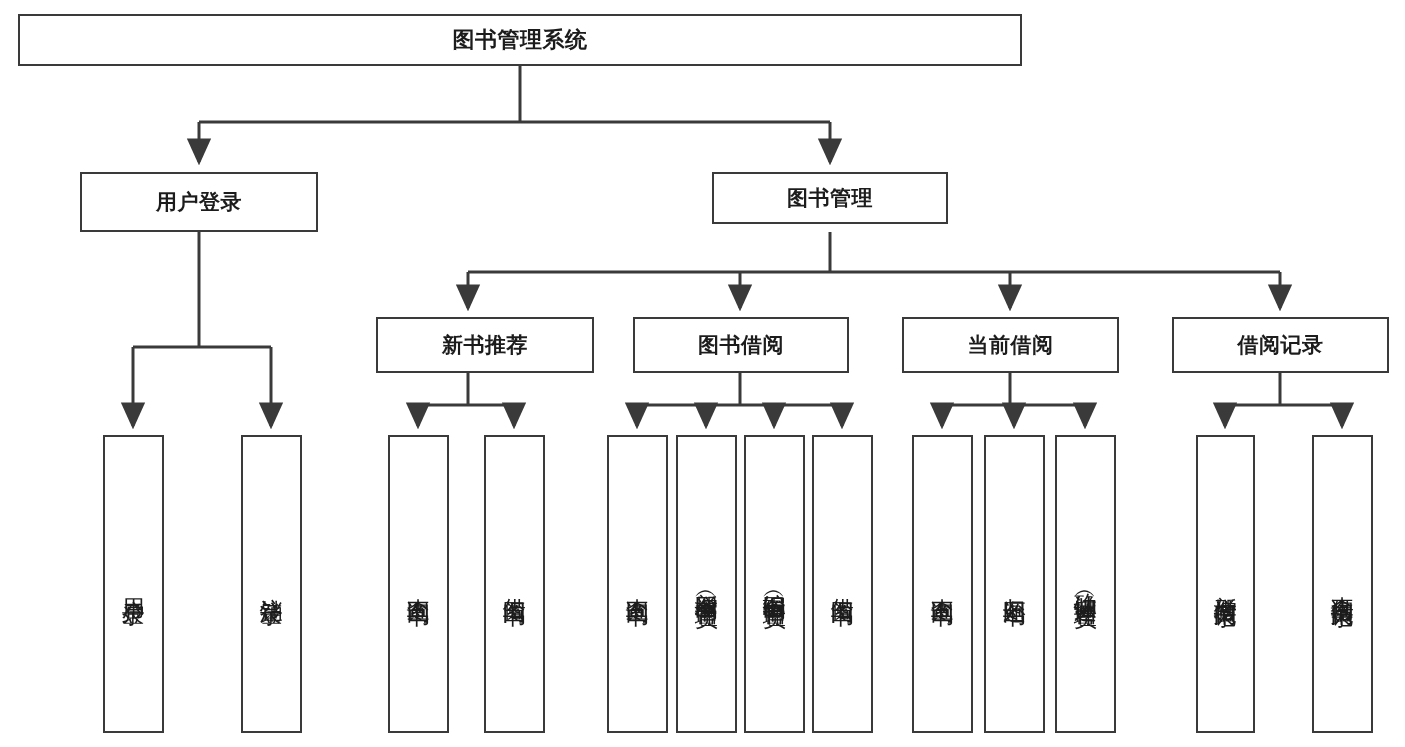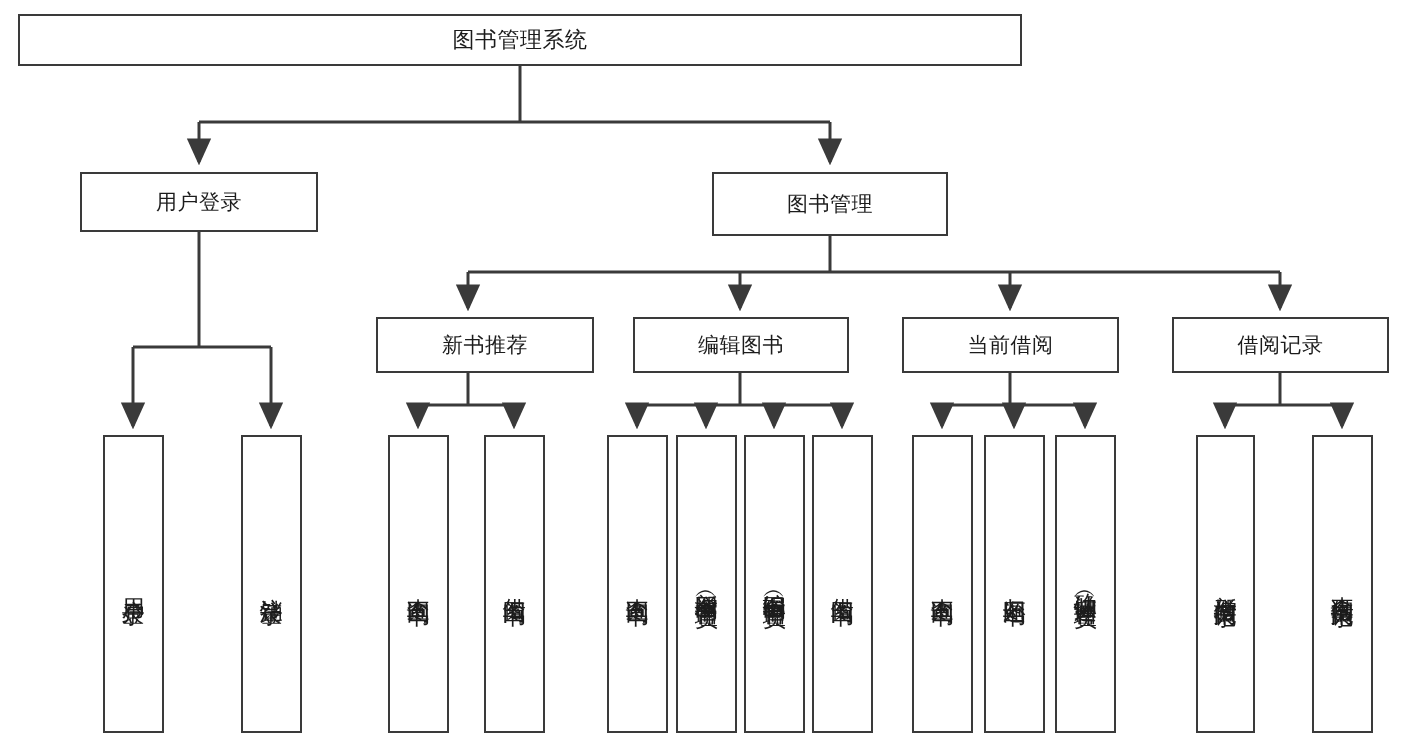--- a/index.html
+++ b/index.html
@@ -37,20 +37,21 @@
   .node .label {
     display: block;
     text-align: center;
     line-height: 1.18;
     white-space: pre;
   }
   
   .node.h .label {
     font-size: 21px;
     letter-spacing: 0.5px;
+    font-weight: bold;
   }
   .node.root .label {
     font-size: 22px;
   }
   
   .node.v {
     align-items: center;
     justify-content: center;
   }
   .node.v .label {
@@ -129,30 +130,30 @@
   </svg>
 
   <div class="node h root" style="left:18px; top:14px; width:1004px; height:52px;">
     <span class="label">图书管理系统</span>
   </div>
 
   <div class="node h" style="left:80px; top:172px; width:238px; height:60px;">
     <span class="label">用户登录</span>
   </div>
 
-  <div class="node h" style="left:712px; top:172px; width:236px; height:64px;">
+  <div class="node h" style="left:712px; top:172px; width:236px; height:52px;">
     <span class="label">图书管理</span>
   </div>
 
   <div class="node h" style="left:376px; top:317px; width:218px; height:56px;">
     <span class="label">新书推荐</span>
   </div>
 
   <div class="node h" style="left:633px; top:317px; width:216px; height:56px;">
-    <span class="label">编辑图书</span>
+    <span class="label">图书借阅</span>
   </div>
 
   <div class="node h" style="left:902px; top:317px; width:217px; height:56px;">
     <span class="label">当前借阅</span>
   </div>
 
   <div class="node h" style="left:1172px; top:317px; width:217px; height:56px;">
     <span class="label">借阅记录</span>
   </div>
 

